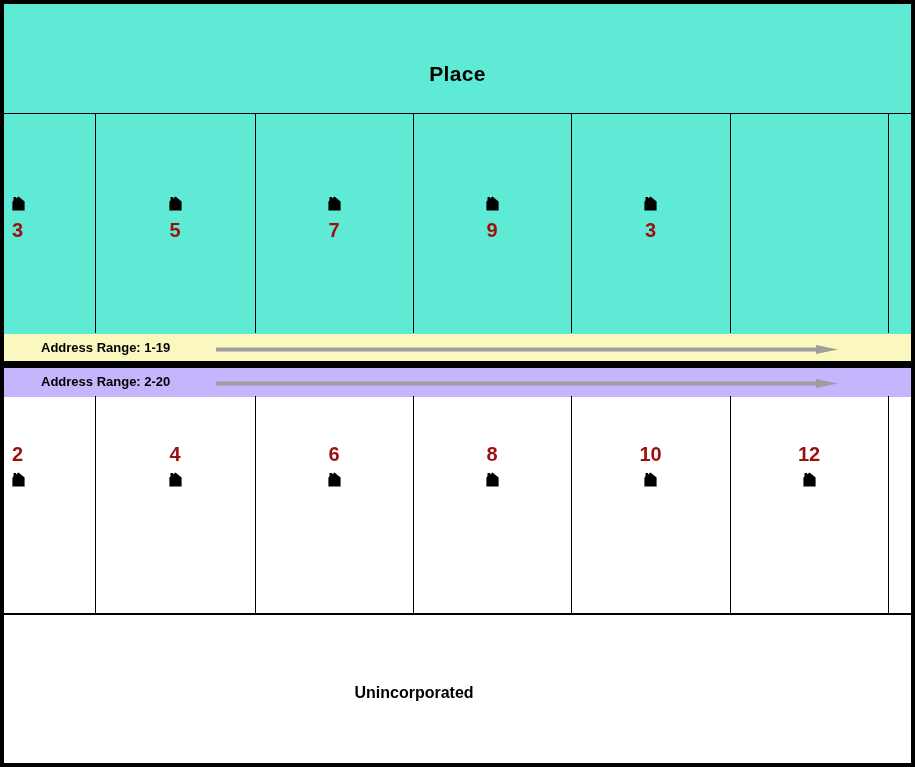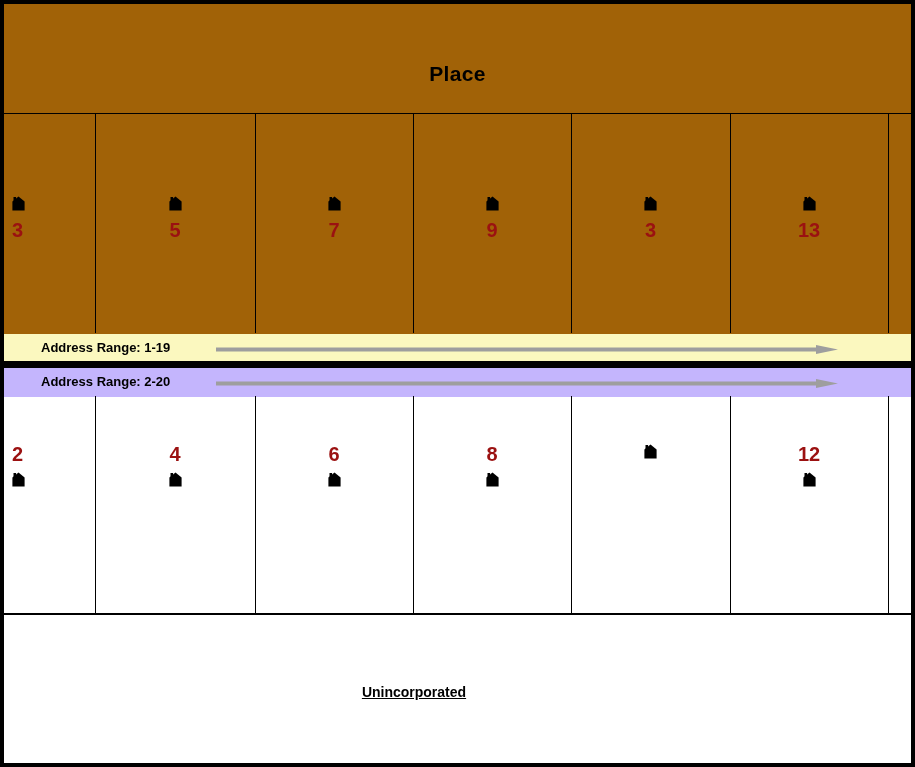--- a/index.html
+++ b/index.html
@@ -21,21 +21,21 @@
     overflow: hidden;
   }
 
   
   .place-area {
     position: absolute;
     left: 0;
     top: 0;
     width: 907px;
     height: 358px;
-    background: #a16207;
+    background: #5eead4;
     box-sizing: border-box;
   }
 
   .place-title {
     position: absolute;
     left: 0;
     top: 58px;
     width: 907px;
     text-align: center;
     font-size: 21px;
@@ -182,24 +182,23 @@
     height: 148px;
     background: #ffffff;
   }
 
   .uninc-title {
     position: absolute;
     left: 0;
     top: 69px;
     width: 820px;
     text-align: center;
-    font-size: 14px;
+    font-size: 16px;
     font-weight: bold;
     color: #000000;
-    text-decoration: underline;
   }
 </style>
 </head>
 <body>
 
 <div id="diagram">
 
   <div class="place-area">
     <div class="place-title">Place</div>
   </div>
@@ -250,29 +249,20 @@
       </div>
       <div class="lot" style="left: 567px; width: 159px;">
         <div class="lot-inner">
           <svg class="house-icon" viewBox="0 0 13 15">
             <rect x="1.5" y="1" width="2.6" height="4" fill="#000"></rect>
             <polygon points="6.5,0.6 12.6,5.6 12.6,14.4 0.4,14.4 0.4,5.6" fill="#000"></polygon>
           </svg>
           <span class="lot-number">3</span>
         </div>
       </div>
-      <div class="lot" style="left: 726px; width: 158px;">
-        <div class="lot-inner">
-          <svg class="house-icon" viewBox="0 0 13 15">
-            <rect x="1.5" y="1" width="2.6" height="4" fill="#000"></rect>
-            <polygon points="6.5,0.6 12.6,5.6 12.6,14.4 0.4,14.4 0.4,5.6" fill="#000"></polygon>
-          </svg>
-          <span class="lot-number">13</span>
-        </div>
-      </div>
     </div>
 
   <div class="range-band odd-band">
     <div class="range-label">Address Range: 1-19</div>
     <svg class="range-arrow" viewBox="0 0 622 9" preserveAspectRatio="none">
       <line x1="0" y1="4.5" x2="600" y2="4.5" stroke="#9e9e9e" stroke-width="4"></line>
       <polygon points="600,0 622,4.5 600,9" fill="#9e9e9e"></polygon>
     </svg>
   </div>
 
@@ -324,20 +314,21 @@
         <div class="lot-inner">
           <span class="lot-number">8</span>
           <svg class="house-icon" viewBox="0 0 13 15">
             <rect x="1.5" y="1" width="2.6" height="4" fill="#000"></rect>
             <polygon points="6.5,0.6 12.6,5.6 12.6,14.4 0.4,14.4 0.4,5.6" fill="#000"></polygon>
           </svg>
         </div>
       </div>
       <div class="lot" style="left: 567px; width: 159px;">
         <div class="lot-inner">
+          <span class="lot-number">10</span>
           <svg class="house-icon" viewBox="0 0 13 15">
             <rect x="1.5" y="1" width="2.6" height="4" fill="#000"></rect>
             <polygon points="6.5,0.6 12.6,5.6 12.6,14.4 0.4,14.4 0.4,5.6" fill="#000"></polygon>
           </svg>
         </div>
       </div>
       <div class="lot" style="left: 726px; width: 158px; padding-left: 40px;">
         <div class="lot-inner">
           <span class="lot-number">12</span>
           <svg class="house-icon" viewBox="0 0 13 15">

